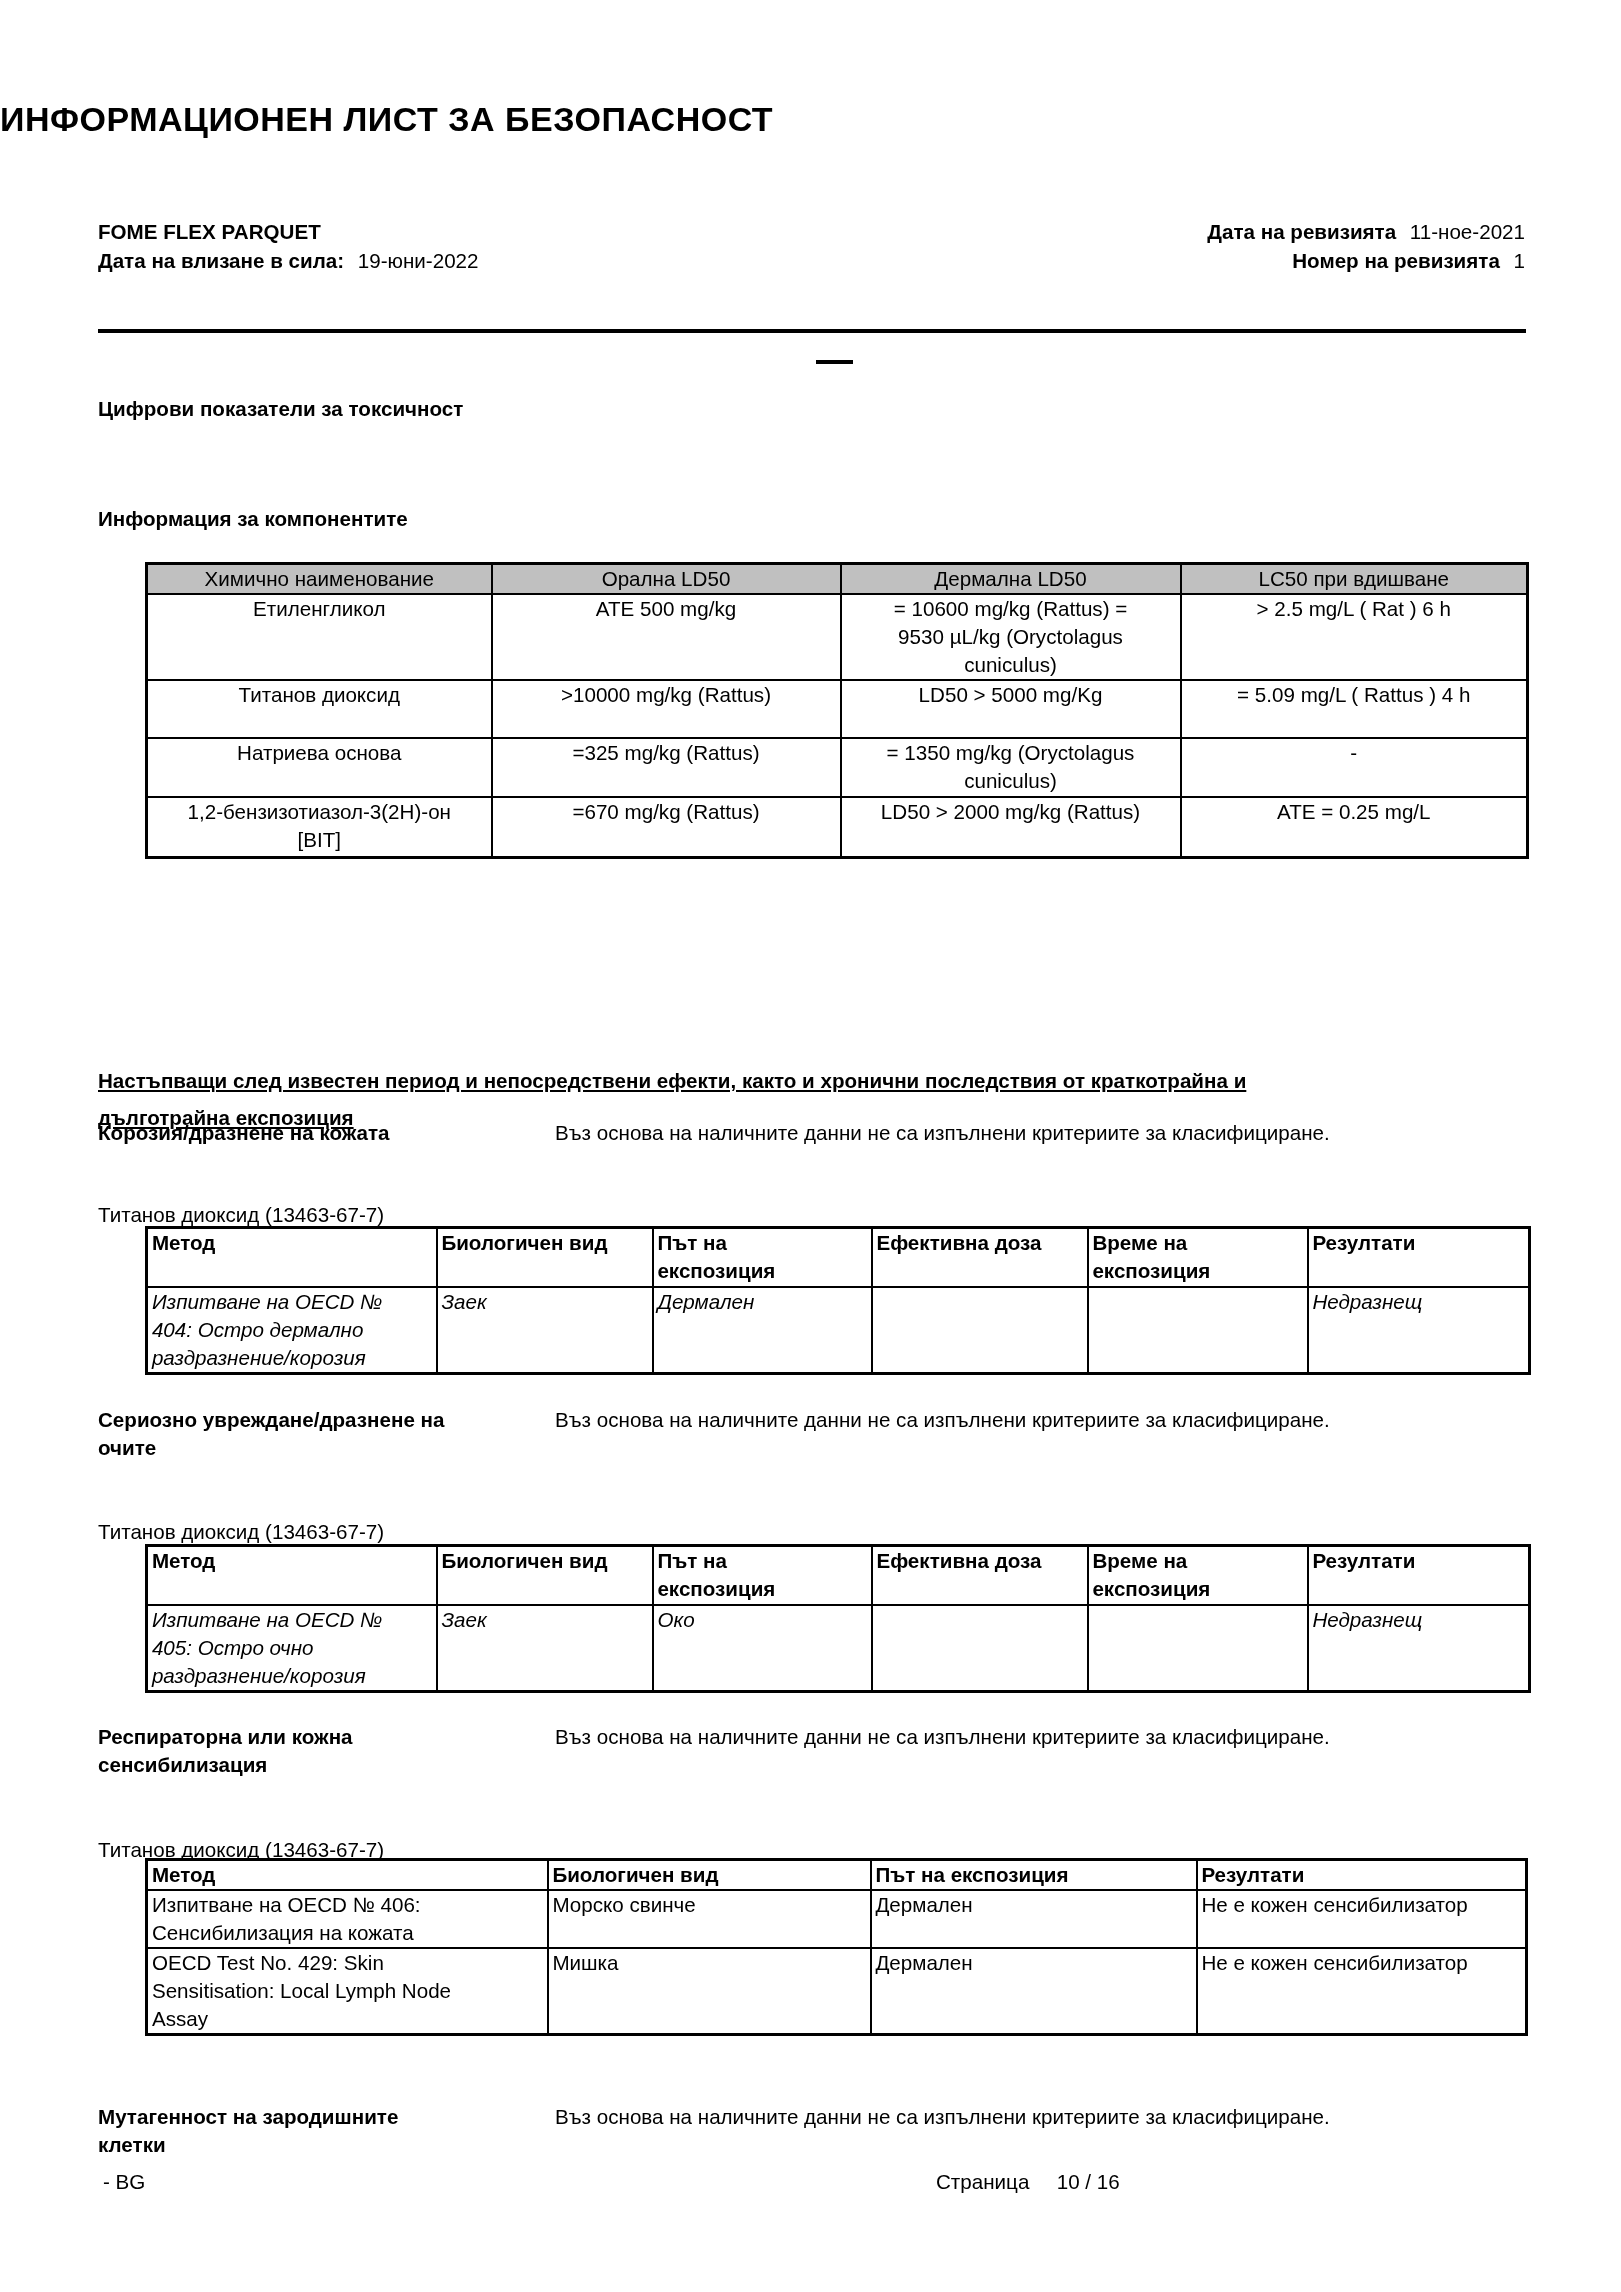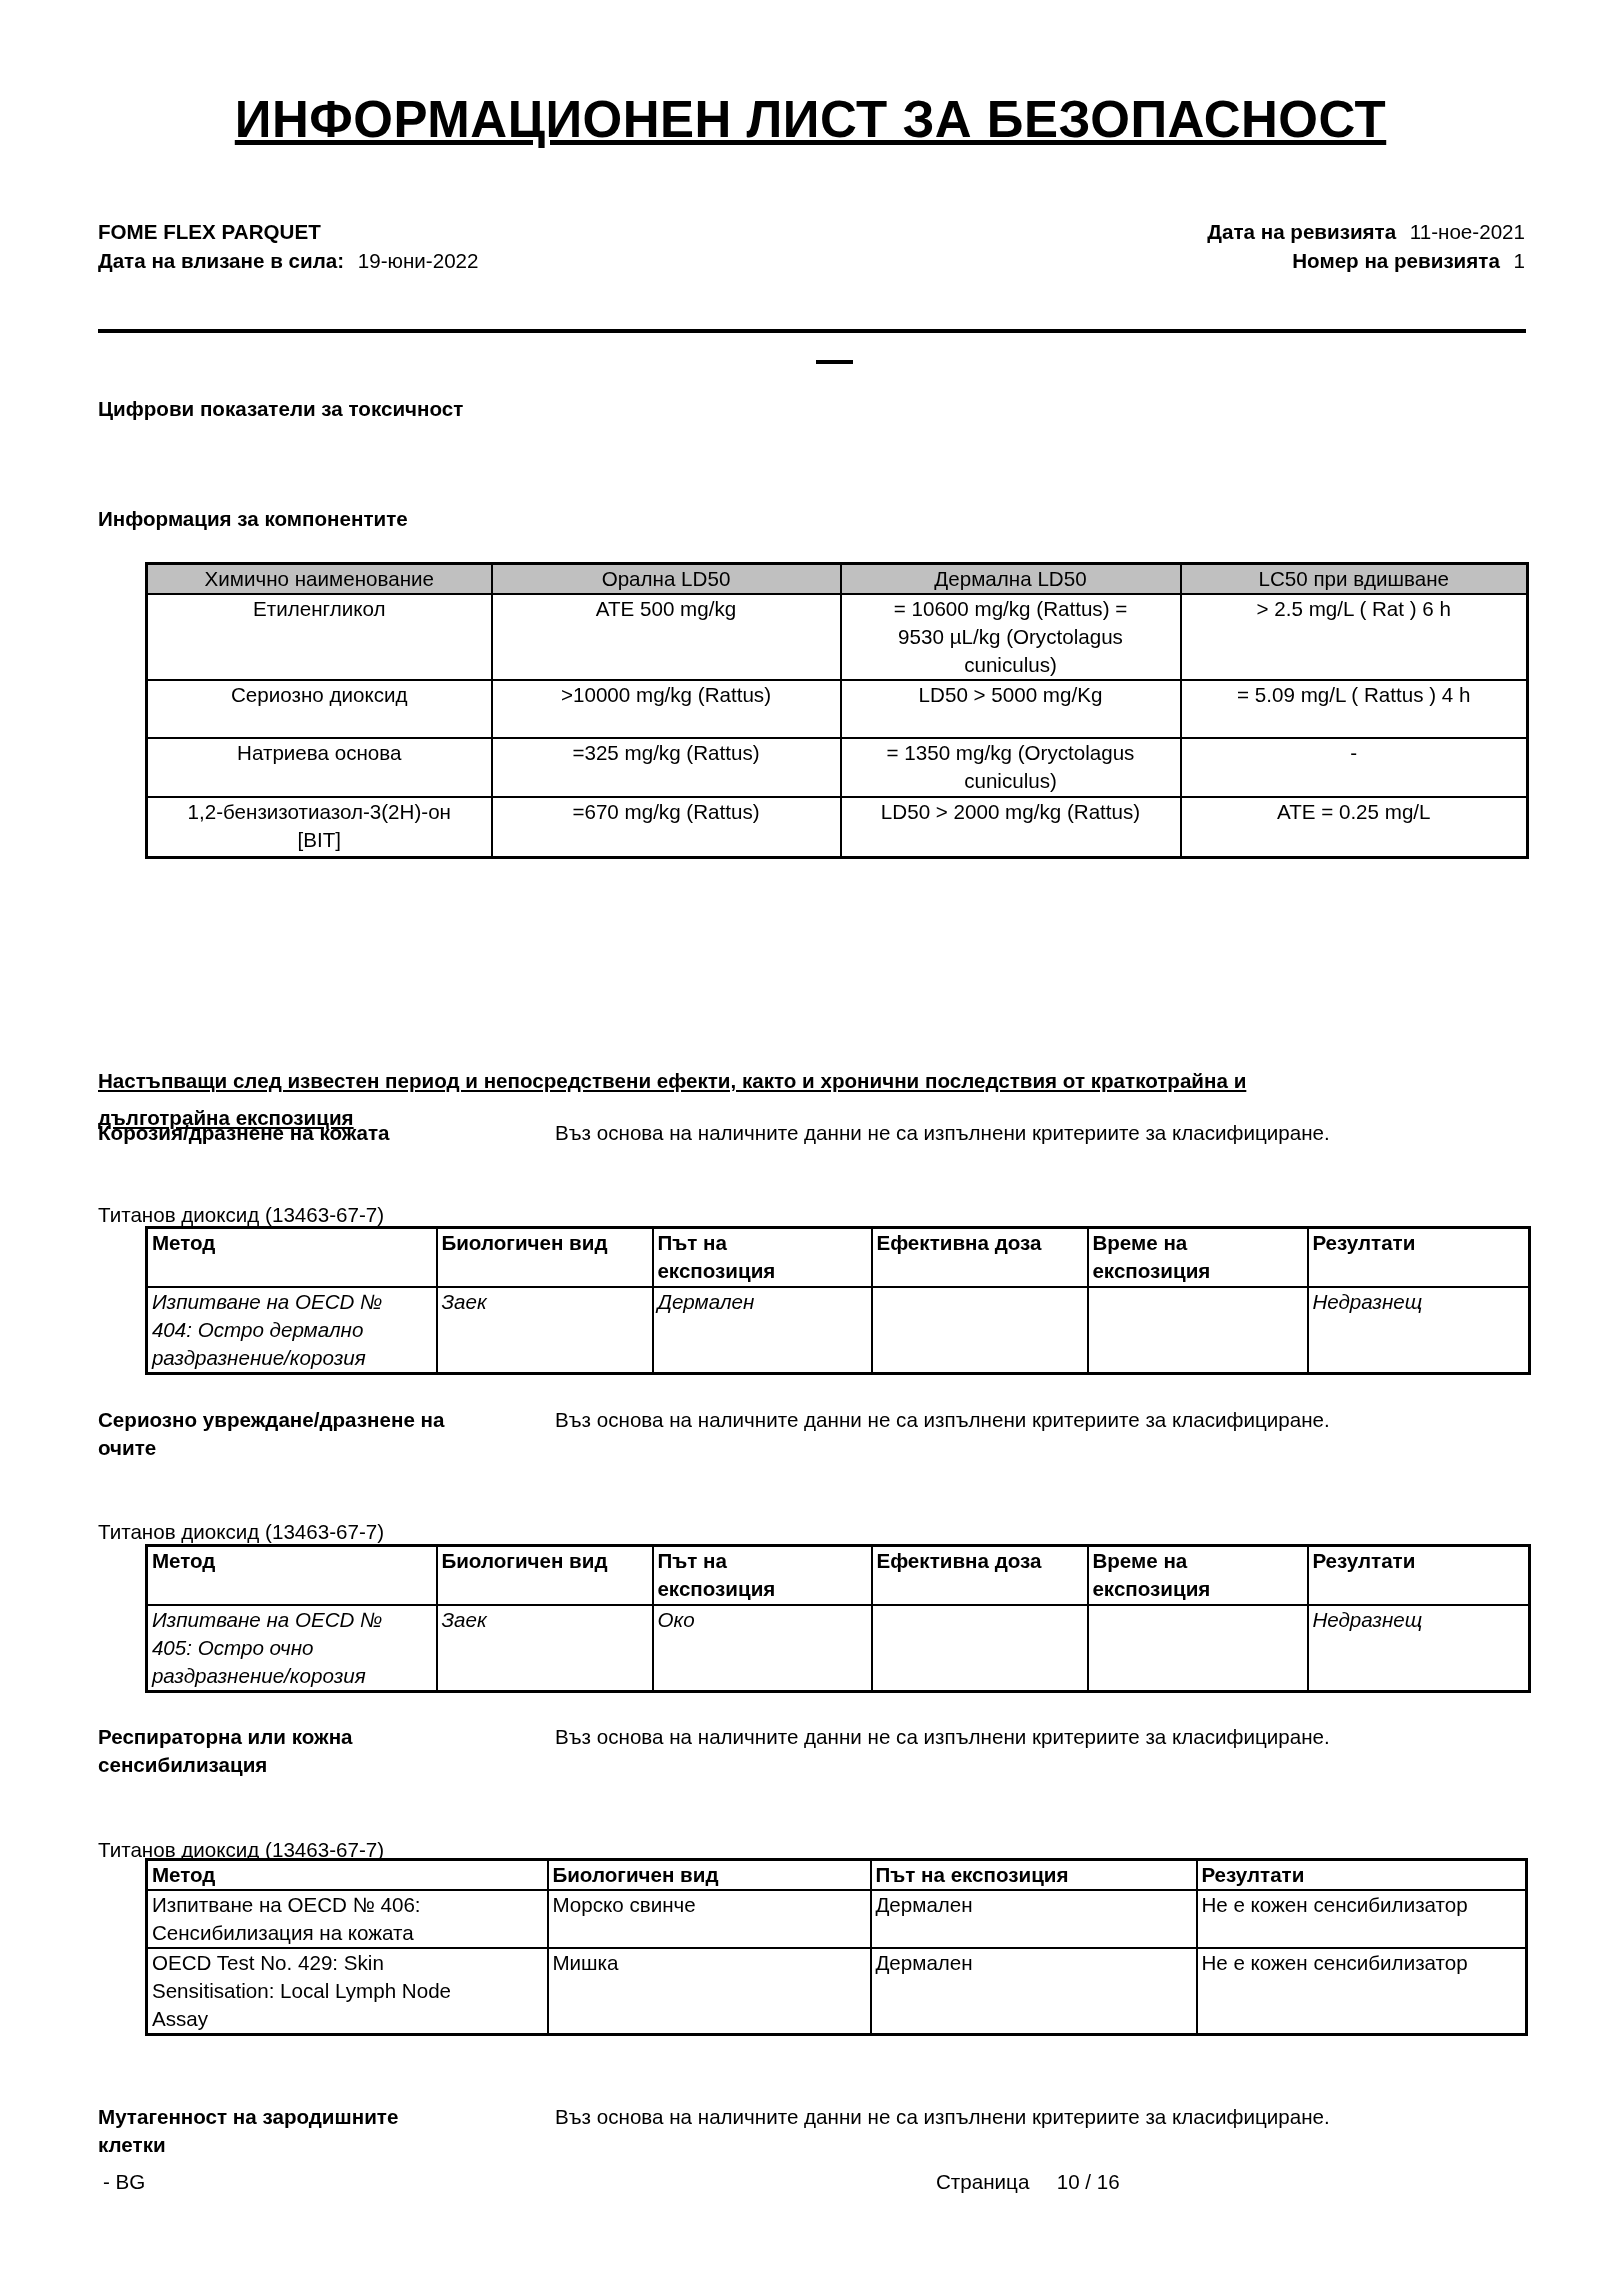--- a/index.html
+++ b/index.html
@@ -2,22 +2,22 @@
 <html><head>
 <meta charset="utf-8">
 <style>
   html,body { margin:0; padding:0; background:#ffffff; }
   .page {
     position:relative; width:1621px; height:2293px; background:#ffffff;
     font-family:"Liberation Sans", sans-serif; color:#000; font-size:20.6px; line-height:28px;
     overflow:hidden;
   }
   .doc-title {
-    position:absolute; top:90px; left:0; width:100%; text-align:center;
-    font-size:51px; line-height:59px; font-weight:bold; letter-spacing:0.5px;text-decoration:underline;
+    position:absolute; top:90px; left:0; width:100%; text-align:left;
+    font-size:34px; line-height:59px; font-weight:bold; letter-spacing:0.5px;
   }
   .hdr-left  { position:absolute; left:98px; top:217px; }
   .hdr-right { position:absolute; right:96px; top:217px; text-align:right; }
   .hdr-line  { line-height:29px; font-weight:bold; white-space:nowrap; }
   .hdr-val   { font-weight:normal; margin-left:13.7px; }
   .rule { position:absolute; left:98px; top:329px; width:1428px; height:3.9px; background:#000; }
   .dash { position:absolute; left:816px; top:360px; width:37px;  height:3.9px; background:#000; }
   .sec-label { position:absolute; left:98px; font-weight:bold; white-space:pre-line; }
   .subst-title { position:absolute; left:98px; white-space:nowrap; }
   .stmt-value { position:absolute; left:555px; white-space:nowrap; }
@@ -96,21 +96,21 @@
     </tr>
     <tr>
       <td>Етиленгликол</td>
       <td>ATE 500 mg/kg</td>
       <td>= 10600 mg/kg  (Rattus) =
 9530 µL/kg   (Oryctolagus
 cuniculus)</td>
       <td>&gt; 2.5 mg/L  ( Rat ) 6 h</td>
     </tr>
     <tr>
-      <td>Сериозно диоксид</td>
+      <td>Титанов диоксид</td>
       <td>&gt;10000 mg/kg  (Rattus)</td>
       <td>LD50 &gt; 5000 mg/Kg</td>
       <td>= 5.09 mg/L   ( Rattus ) 4 h</td>
     </tr>
     <tr>
       <td>Натриева основа</td>
       <td>=325 mg/kg  (Rattus)</td>
       <td>= 1350 mg/kg  (Oryctolagus
 cuniculus)</td>
       <td>-</td>

